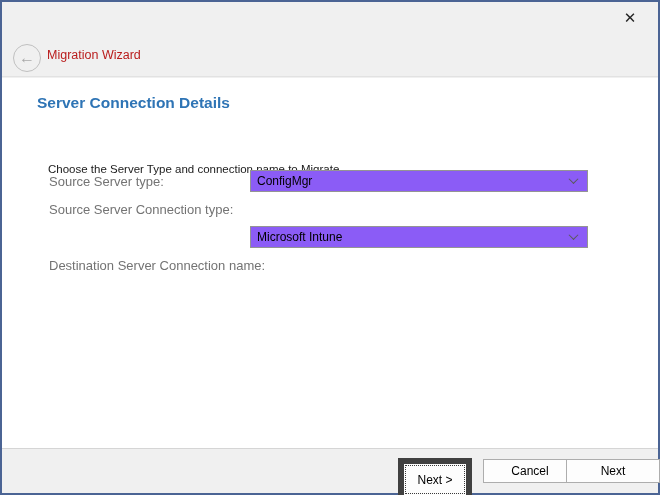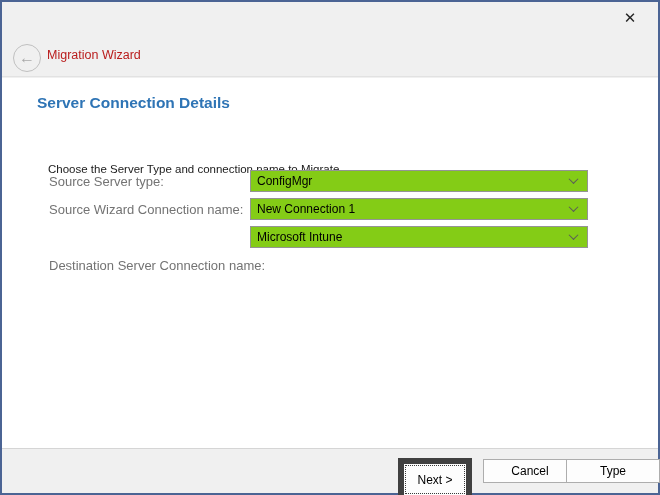--- a/index.html
+++ b/index.html
@@ -63,21 +63,21 @@
   }
   .form-row { position: absolute; left: 0; right: 0; height: 22px; }
   .form-row .row-label {
     position: absolute; left: 47px; top: 0; height: 22px;
     display: flex; align-items: center;
     font-size: 13px; color: #737373;
   }
   .combo {
     position: absolute; left: 248px; top: 0;
     width: 338px; height: 22px;
-    background: #84cc16;
+    background: #8b5cf6;
     border: 1px solid #949494;
     display: flex; align-items: center;
     padding-left: 6px;
     font-size: 12px; color: #000000;
     cursor: default;
   }
   .combo .chevron {
     position: absolute; right: 10px; top: 6px;
     width: 7px; height: 7px;
     border-right: 1px solid #5a5a5a;
@@ -139,25 +139,21 @@
 
     <div class="form-row row-0">
       <span class="row-label">Source Server type:</span>
       <div class="combo">
         <span>ConfigMgr</span>
         <span class="chevron"></span>
       </div>
     </div>
 
     <div class="form-row row-1">
-      <span class="row-label">Source Wizard Connection name:</span>
-      <div class="combo">
-        <span>New Connection 1</span>
-        <span class="chevron"></span>
-      </div>
+      <span class="row-label">Source Server Connection type:</span>
     </div>
 
     <div class="form-row row-2">
       <div class="combo">
         <span>Microsoft Intune</span>
         <span class="chevron"></span>
       </div>
     </div>
 
     <div class="form-row row-3">
@@ -167,17 +163,17 @@
 
   <div class="footer">
     <button class="btn btn-next">
       <span class="focus-rect"></span>
       <span>Next &gt;</span>
     </button>
     <button class="btn btn-cancel">
       <span>Cancel</span>
     </button>
     <button class="btn btn-help">
-      <span>Type</span>
+      <span>Next</span>
     </button>
   </div>
 
 </div>
 
 </body></html>

